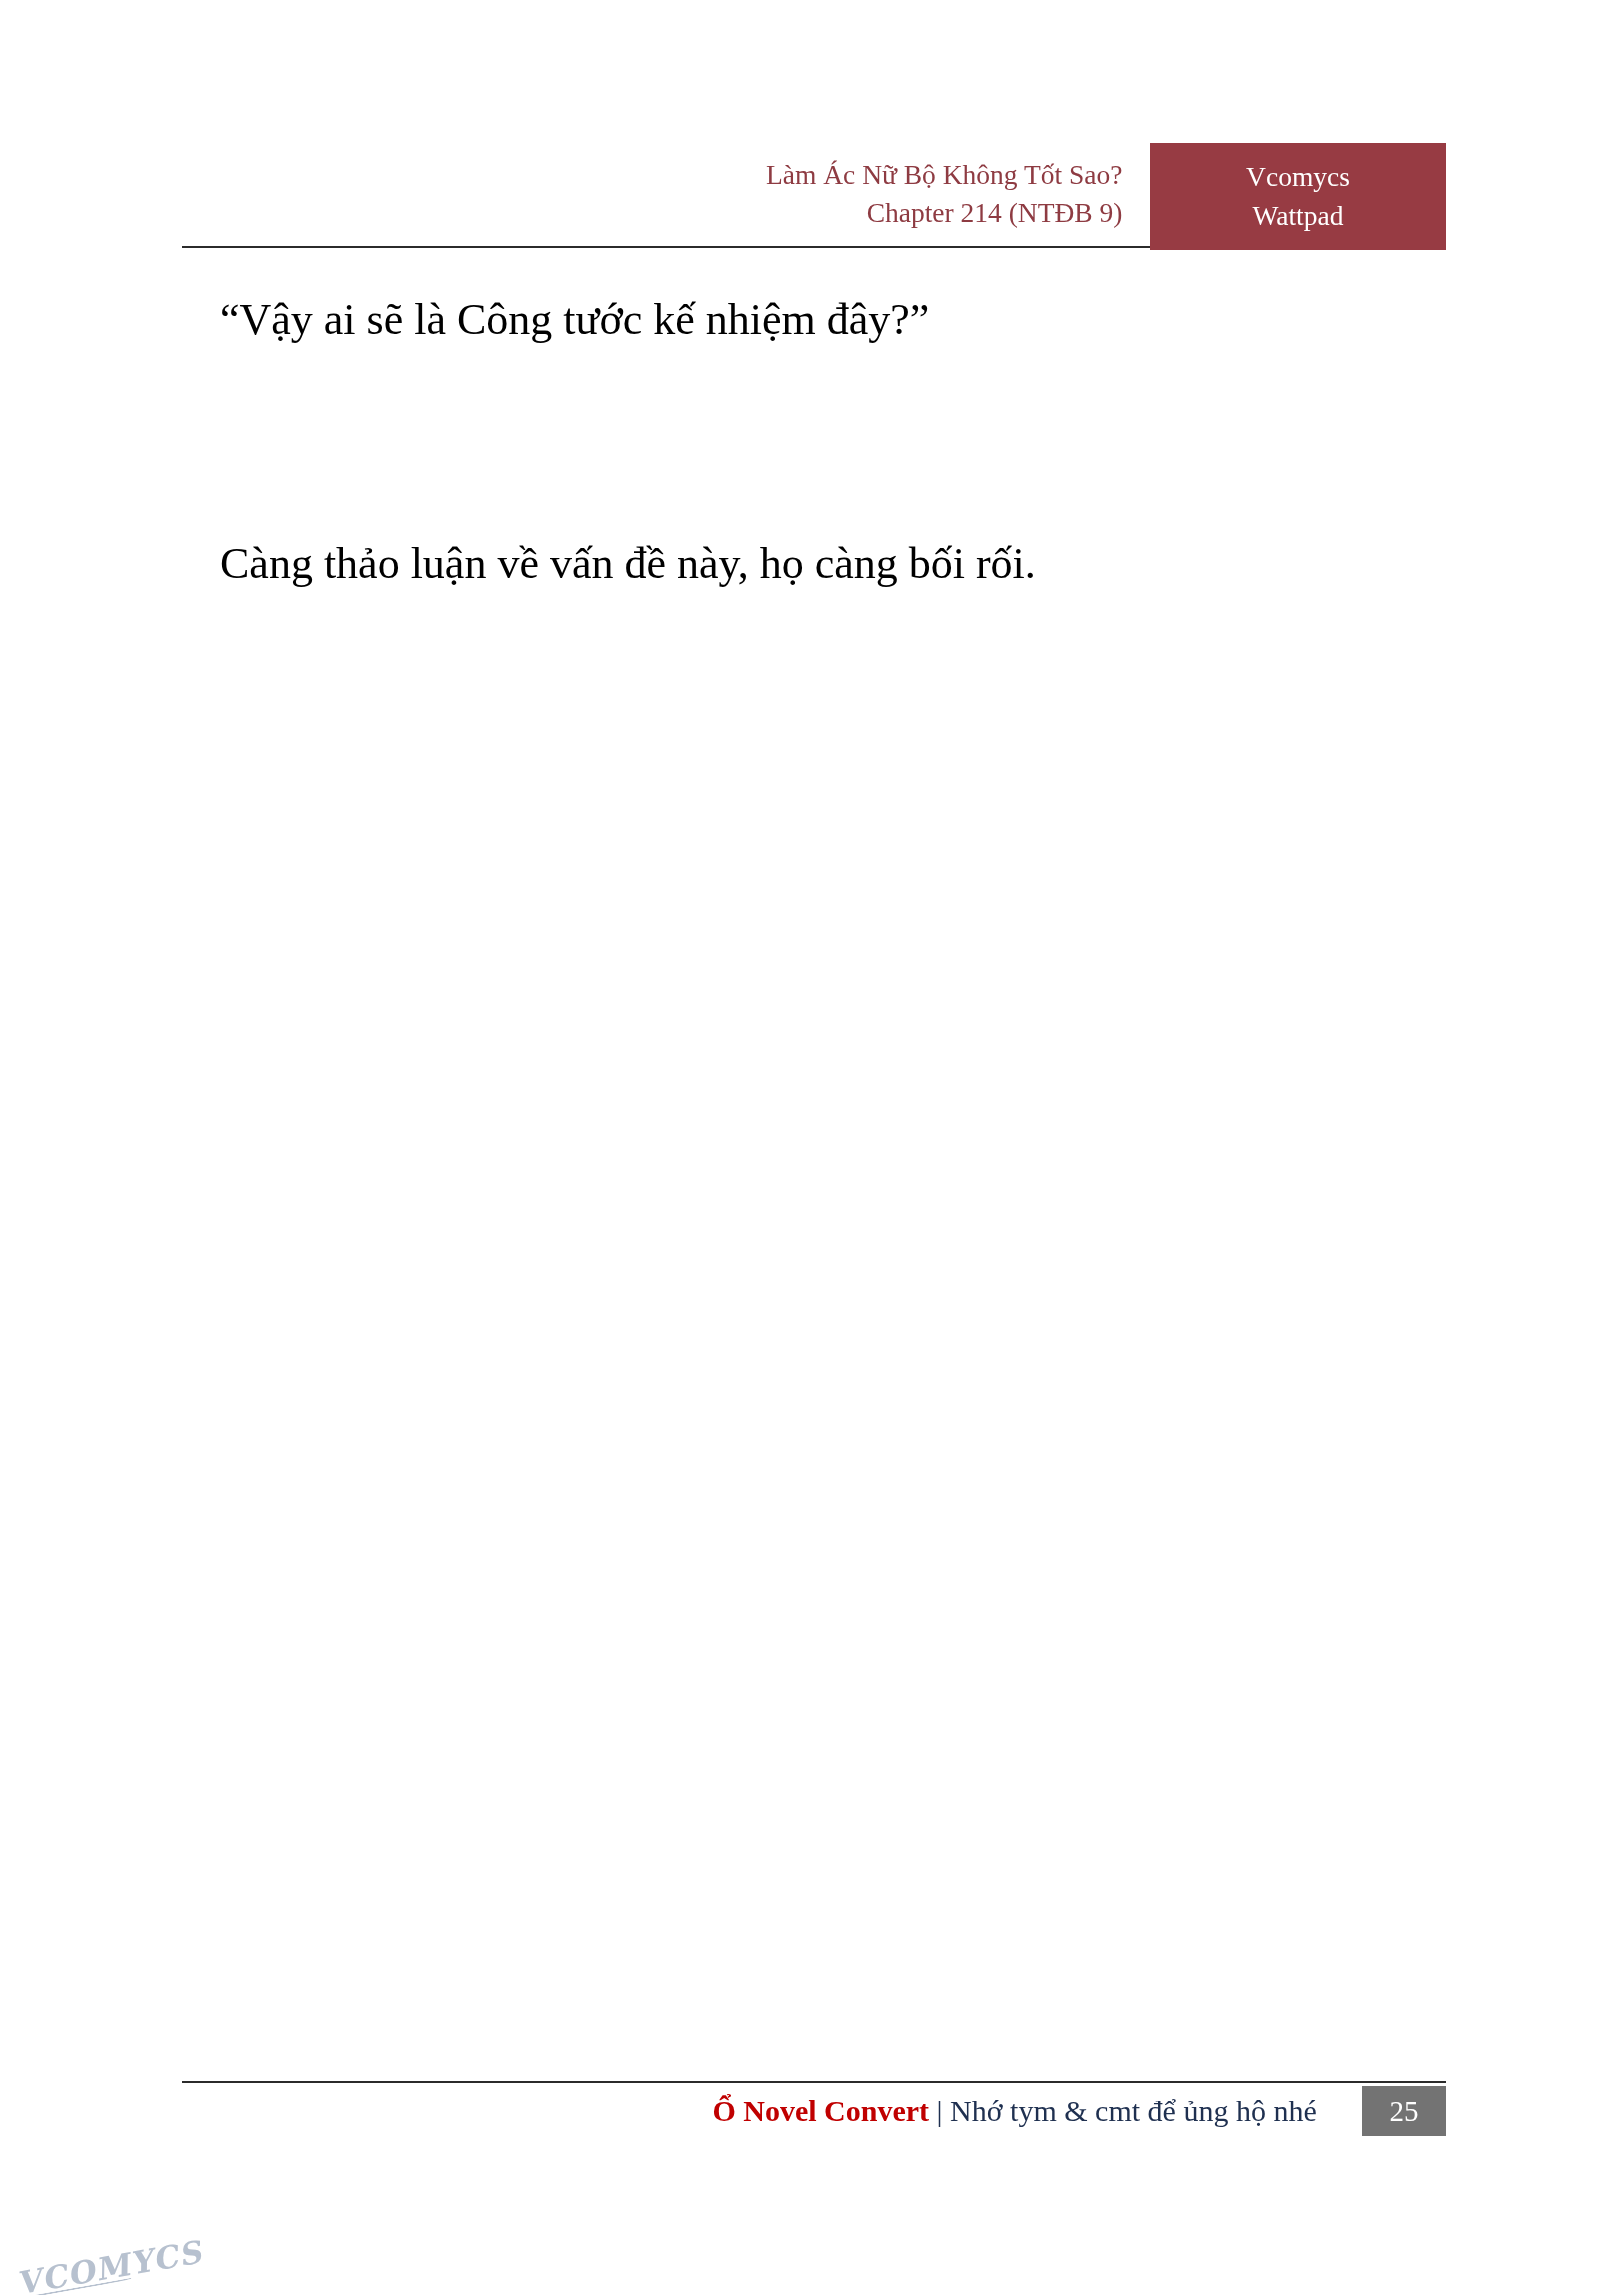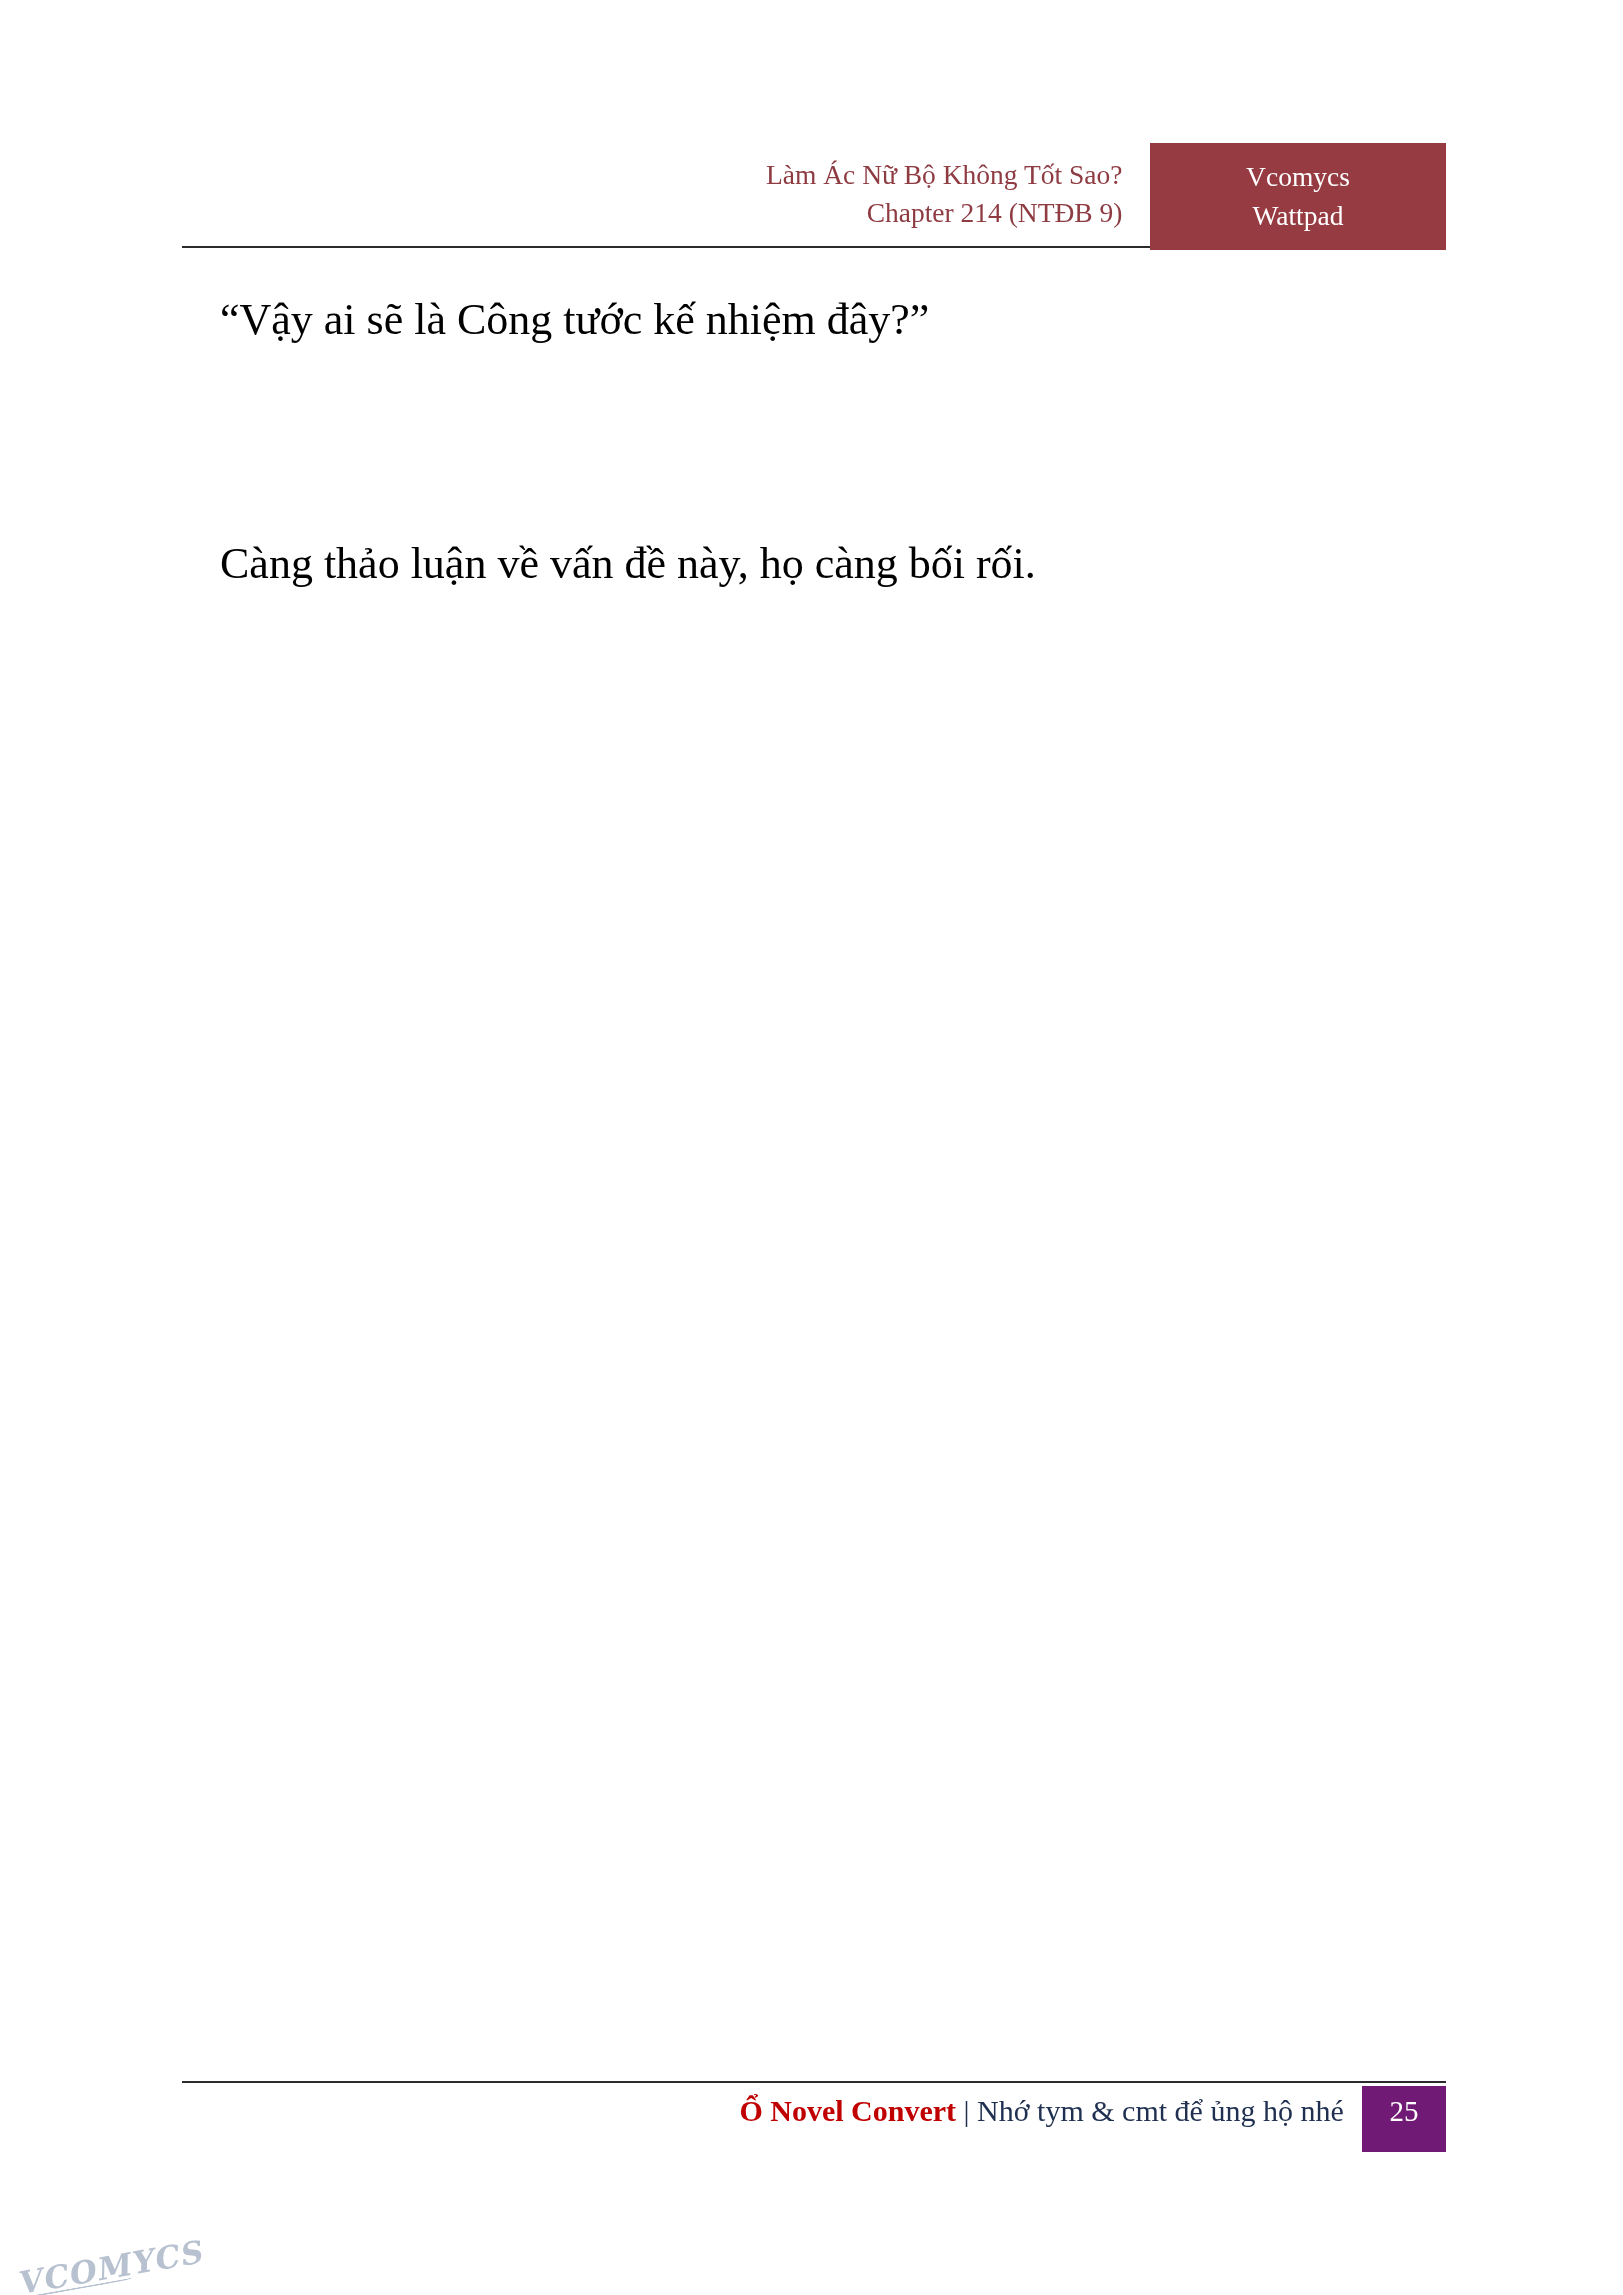--- a/index.html
+++ b/index.html
@@ -69,35 +69,36 @@
   
   .footer {
     position: absolute;
     top: 2081px;
     left: 182px;
     right: 178px;
     border-top: 2.6px solid #2b2b2b;
     display: flex;
     justify-content: flex-end;
     align-items: flex-start;
+    gap: 27px;
   }
   .footer-text {
     font-size: 30px;
     line-height: 48px;
     padding-top: 3.9px;
     margin-right: 18.3px;
     white-space: nowrap;
   }
   .footer-brand { color: #c00000; font-weight: bold; }
   .footer-sep   { color: #1f3050; }
   .footer-note  { color: #1f3050; }
   .footer-page {
     width: 84px;
-    height: 66px;
-    background: #701a75;
+    height: 50px;
+    background: #737373;
     color: #ffffff;
     font-size: 29px;
     line-height: 50px;
     text-align: center;
     margin-top: 2.6px;
   }
 
   
   .watermark {
     position: absolute;

